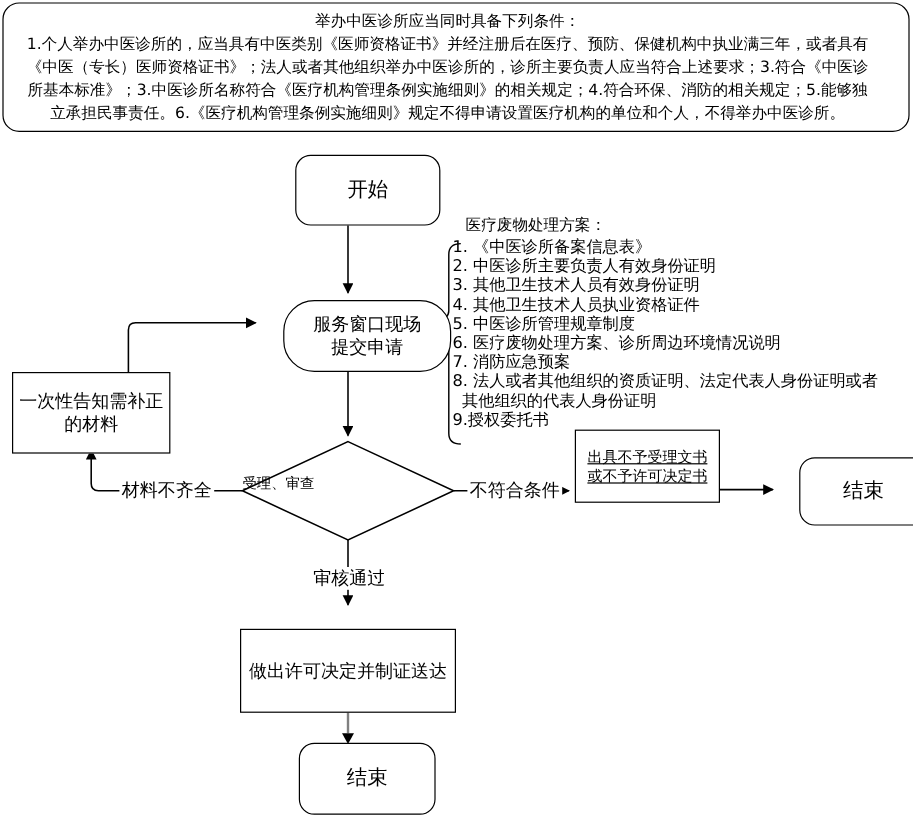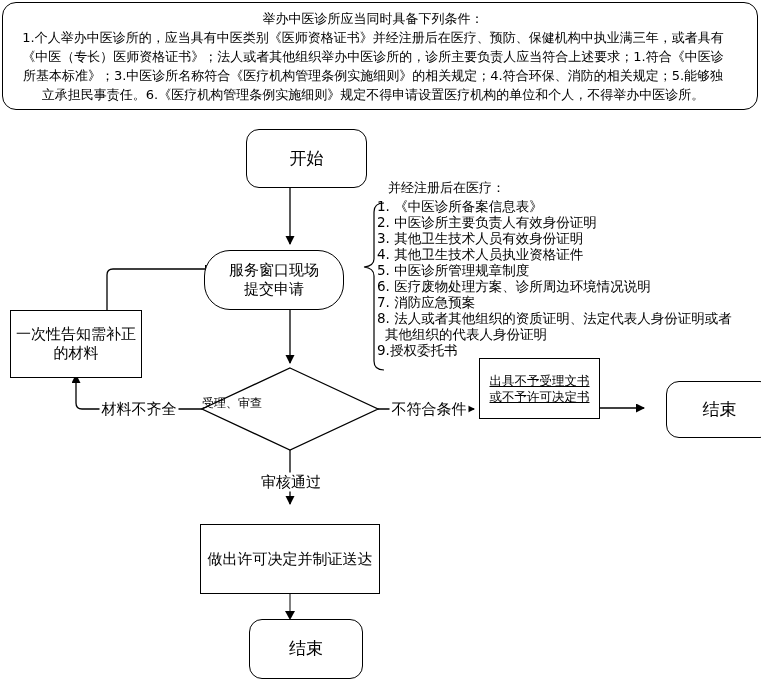--- a/index.html
+++ b/index.html
@@ -9,21 +9,21 @@
   .box{position:absolute;box-sizing:border-box;border:1px solid #000;background:#fff;
        display:flex;align-items:center;justify-content:center;text-align:center;z-index:1;}
   .rounded{border-radius:13px;margin-left:16px;}
   .lbl{white-space:pre-line;line-height:1.25;}
   
   #top-note{left:2px;top:2px;width:756px;height:108px;border-radius:14px;
             display:block;padding:6px 18px 0 4px;}
   #top-note .tline{font-size:13px;line-height:19px;white-space:nowrap;}
   
   #node-start{left:230px;top:129px;width:121px;height:59px;font-size:17px;}
-  #node-submit{left:204px;top:250px;width:140px;height:60px;font-size:15px;border-radius:26px;}
+  #node-submit{left:236px;top:250px;width:140px;height:60px;font-size:15px;border-radius:26px;}
   #node-notice{left:10px;top:310px;width:132px;height:68px;font-size:15px;}
   #node-issue{left:479px;top:358px;width:121px;height:61px;font-size:12.5px;text-decoration:underline;}
   #node-end-right{left:650px;top:381px;width:107px;height:57px;font-size:17px;}
   #node-decide{left:200px;top:524px;width:180px;height:70px;font-size:15px;}
   #node-end-bottom{left:233px;top:619px;width:114px;height:60px;font-size:17px;}
   #diamond-label{position:absolute;left:202px;top:395px;width:176px;text-align:left;
                  font-size:12px;z-index:2;}
   
   .edge-label{position:absolute;transform:translate(-50%,-50%);background:#fff;
               font-size:15px;padding:0 2px;white-space:nowrap;z-index:2;}
@@ -67,21 +67,21 @@
     <polygon points="285,611 295,611 290,620" fill="#000"></polygon>
 
     <polygon points="290,368 378,409 290,450 202,409" fill="#fff" stroke="#000" stroke-width="1.3"></polygon>
 
     <path d="M384,203 Q374,203 374,212 V259 Q374,266 364,267 Q374,268 374,276 V361 Q374,370 384,370" fill="none" stroke="#000" stroke-width="1.2"></path>
   </svg>
 
   <div class="box" id="top-note">
     <div class="tline">举办中医诊所应当同时具备下列条件：</div>
     <div class="tline">1.个人举办中医诊所的，应当具有中医类别《医师资格证书》并经注册后在医疗、预防、保健机构中执业满三年，或者具有</div>
-    <div class="tline">《中医（专长）医师资格证书》；法人或者其他组织举办中医诊所的，诊所主要负责人应当符合上述要求；1.符合《中医诊</div>
+    <div class="tline">《中医（专长）医师资格证书》；法人或者其他组织举办中医诊所的，诊所主要负责人应当符合上述要求；3.符合《中医诊</div>
     <div class="tline">所基本标准》；3.中医诊所名称符合《医疗机构管理条例实施细则》的相关规定；4.符合环保、消防的相关规定；5.能够独</div>
     <div class="tline">立承担民事责任。6.《医疗机构管理条例实施细则》规定不得申请设置医疗机构的单位和个人，不得举办中医诊所。</div>
   </div>
 
   <div class="box rounded" id="node-start">
     <span class="lbl">开始</span>
   </div>
 
   <div class="box" id="node-submit">
     <span class="lbl">服务窗口现场
@@ -109,21 +109,21 @@
   </div>
 
   <div class="box rounded" id="node-end-bottom">
     <span class="lbl">结束</span>
   </div>
 
   <div class="edge-label" id="label-incomplete">材料不齐全</div>
   <div class="edge-label" id="label-notqualified">不符合条件</div>
   <div class="edge-label" id="label-approved">审核通过</div>
 
-  <div id="materials-title">并经注册后在医疗：</div>
+  <div id="materials-title">医疗废物处理方案：</div>
   <div id="materials-list">
     <div class="mat-line">1. 《中医诊所备案信息表》</div>
     <div class="mat-line">2. 中医诊所主要负责人有效身份证明</div>
     <div class="mat-line">3. 其他卫生技术人员有效身份证明</div>
     <div class="mat-line">4. 其他卫生技术人员执业资格证件</div>
     <div class="mat-line">5. 中医诊所管理规章制度</div>
     <div class="mat-line">6. 医疗废物处理方案、诊所周边环境情况说明</div>
     <div class="mat-line">7. 消防应急预案</div>
     <div class="mat-line">8. 法人或者其他组织的资质证明、法定代表人身份证明或者</div>
     <div class="mat-line">其他组织的代表人身份证明</div>

